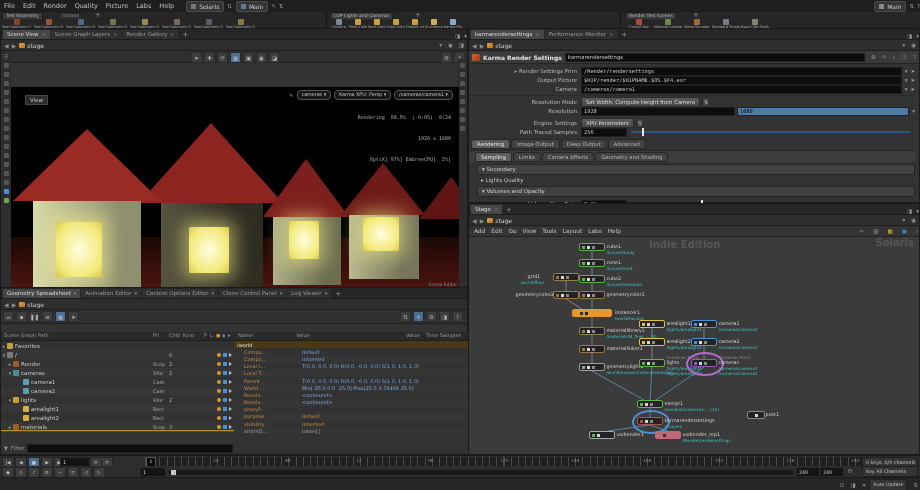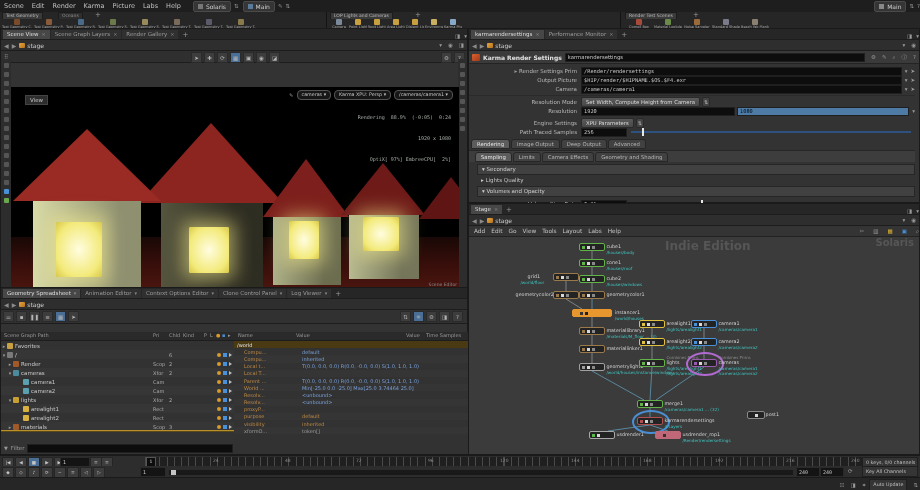--- a/index.html
+++ b/index.html
@@ -98,24 +98,24 @@
   .tbtn.sel{background:#4a6f96}
   .ruler{position:absolute;left:145px;top:1px;width:717px;height:9px;background:#1f1f1f;background-image:repeating-linear-gradient(90deg,#4a4a4a 0 1px,transparent 1px 7.17px)}
   .tick{position:absolute;top:1px;font-size:4.5px;color:#8a8a8a}
   .rbox{background:#141414;border:1px solid #2a2a2a;color:#c5c5c5;font-size:5px;height:8px;line-height:8px;padding:0 2px}
   .sidebox{background:#353535;border:1px solid #1f1f1f;color:#c0c0c0;font-size:4.8px;height:9px;line-height:9px;padding:0 3px;white-space:nowrap}
 </style>
 </head>
 <body>
 
 <div id="menubar" class="abs">
-  <span class="menu-item">Scene</span>
+  <span class="menu-item">File</span>
   <span class="menu-item">Edit</span>
   <span class="menu-item">Render</span>
-  <span class="menu-item">Karma</span>
+  <span class="menu-item">Quality</span>
   <span class="menu-item">Picture</span>
   <span class="menu-item">Labs</span>
   <span class="menu-item">Help</span>
   <span class="pill" style="margin-left:8px">
       <i class="sq"></i>
       <span>Solaris</span>
     </span>
   <span class="rico">⇅</span>
   <span class="pill" style="margin-left:4px">
       <i class="sq" style="background:#5a7a9a"></i>
@@ -728,21 +728,21 @@
     <span>Help</span>
     <span style="flex:1"></span>
     <span class="rico">✂</span>
     <span class="rico">▥</span>
     <span class="rico" style="color:#d8b030">▩</span>
     <span class="rico" style="color:#4a90d9">▣</span>
     <span class="rico">⌕</span>
   </div>
 
   <div class="abs" style="left:0;top:31px;width:450px;height:219px;overflow:hidden">
-    <span class="wm" style="left:196px;top:4px;font-size:12px">Indie Edition</span>
+    <span class="wm" style="left:180px;top:4px;font-size:10px">Indie Edition</span>
     <span class="wm" style="right:5px;top:2px;font-size:10px">Solaris</span>
     <svg class="abs" style="left:0;top:0" width="450" height="219">
       <g stroke="#8a9599" stroke-width="0.8" fill="none">
         <path d="M123,12 L123,24"></path>
           <path d="M123,28 L123,40"></path>
           <path d="M123,44 L123,56"></path>
         <path d="M97,46 L97,56"></path>
           <path d="M97,64 L113,74"></path>
         <path d="M123,82 L123,92"></path>
           <path d="M123,100 L123,110"></path>

